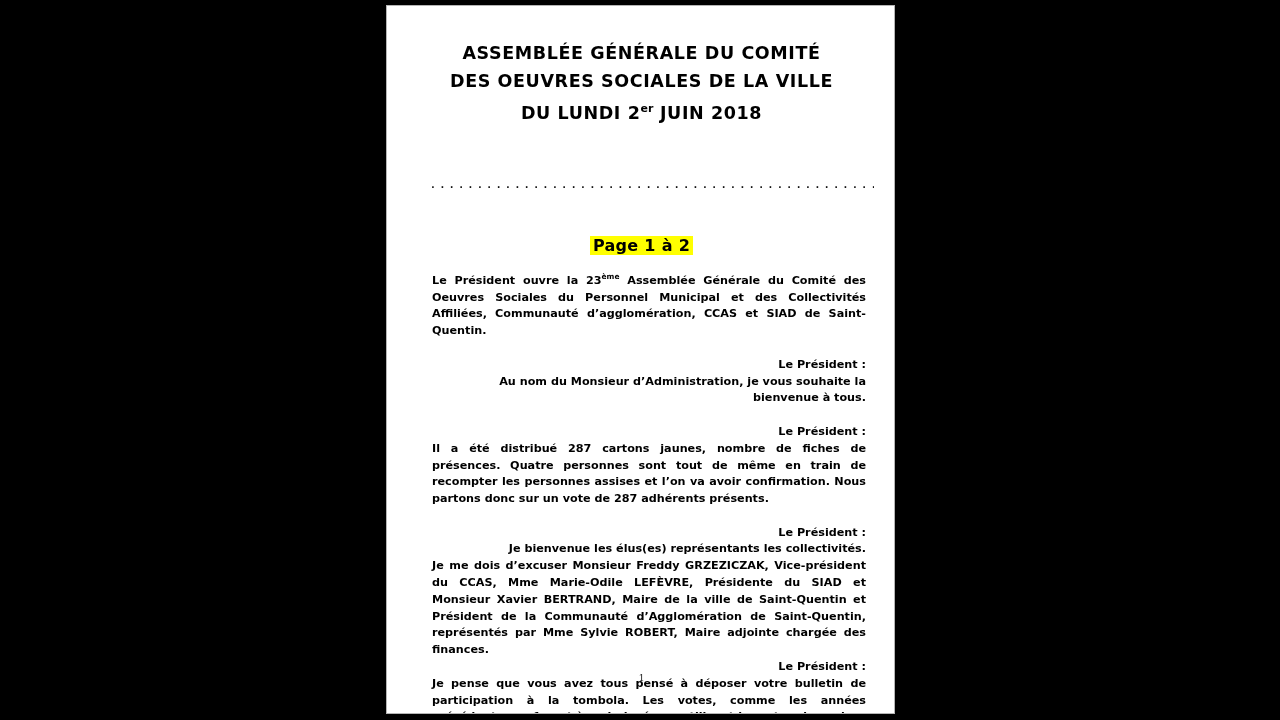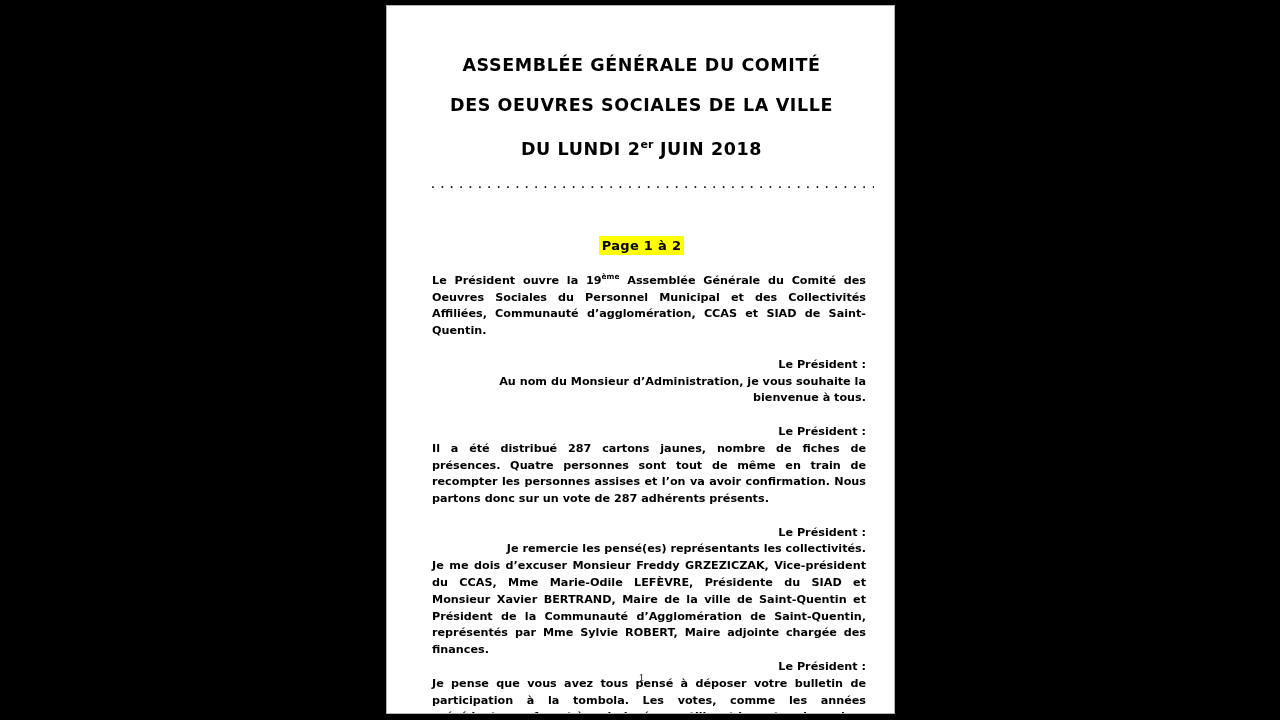--- a/index.html
+++ b/index.html
@@ -33,21 +33,21 @@
 
   
   .doc-title {
     font-family: "DejaVu Sans", sans-serif;
     font-weight: bold;
     font-size: 17.5px;
     line-height: 28px;
     letter-spacing: 0.6px;
     text-align: center;
     color: #000000;
-    margin: 12px;
+    margin: 0;
     padding: 0;
   }
   #title-block {
     position: absolute;
     left: 20px;
     top: 33px;
     width: 469px;
   }
   .title-line {
     white-space: nowrap;
@@ -81,21 +81,21 @@
     top: 230px;
     width: 469px;
     text-align: center;
   }
   #page-marker {
     display: inline-block;
     background: #ffff00;
     color: #000000;
     font-family: "DejaVu Sans", sans-serif;
     font-weight: bold;
-    font-size: 13px;
+    font-size: 16px;
     line-height: 17px;
     padding: 1px 3px 1px 3px;
     letter-spacing: 0.3px;
   }
 
   
   #body-text {
     position: absolute;
     left: 45px;
     top: 263px;
@@ -152,36 +152,36 @@
     </div>
 
     <div id="dot-rule">...........................................................................................</div>
 
     <div id="page-marker-wrap">
       <span id="page-marker">Page 1 à 2</span>
     </div>
 
     <div id="body-text">
 
-      <p class="para justified"><span>Le Président ouvre la 19</span><span class="sup-sm">ème</span><span> Assemblée Générale du Comité des Oeuvres Sociales du Personnel Municipal et des Collectivités Affiliées, Communauté d’agglomération, CCAS et SIAD de Saint-Quentin.</span></p>
+      <p class="para justified"><span>Le Président ouvre la 23</span><span class="sup-sm">ème</span><span> Assemblée Générale du Comité des Oeuvres Sociales du Personnel Municipal et des Collectivités Affiliées, Communauté d’agglomération, CCAS et SIAD de Saint-Quentin.</span></p>
 
       <div class="gap"></div>
 
       <p class="para plain">Le Président :</p>
       <p class="para plain">Au nom du Monsieur d’Administration, je vous souhaite la bienvenue à tous.</p>
 
       <div class="gap"></div>
 
       <p class="para plain">Le Président :</p>
       <p class="para justified">Il a été distribué 287 cartons jaunes, nombre de fiches de présences. Quatre personnes sont tout de même en train de recompter les personnes assises et l’on va avoir confirmation. Nous partons donc sur un vote de 287 adhérents présents.</p>
 
       <div class="gap"></div>
 
       <p class="para plain">Le Président :</p>
-      <p class="para plain">Je remercie les pensé(es) représentants les collectivités.</p>
+      <p class="para plain">Je bienvenue les élus(es) représentants les collectivités.</p>
       <p class="para justified">Je me dois d’excuser Monsieur Freddy GRZEZICZAK, Vice-président du CCAS, Mme Marie-Odile LEFÈVRE, Présidente du SIAD et Monsieur Xavier BERTRAND, Maire de la ville de Saint-Quentin et Président de la Communauté d’Agglomération de Saint-Quentin, représentés par Mme Sylvie ROBERT, Maire adjointe chargée des finances.</p>
       <p class="para plain">Le Président :</p>
       <p class="para justified">Je pense que vous avez tous pensé à déposer votre bulletin de participation à la tombola. Les votes, comme les années précédentes se feront à main levée en utilisant le carton de couleur jaune qui vous a été remis.</p>
 
     </div>
 
     <div id="footer-num">1</div>
 
   </div>
 

